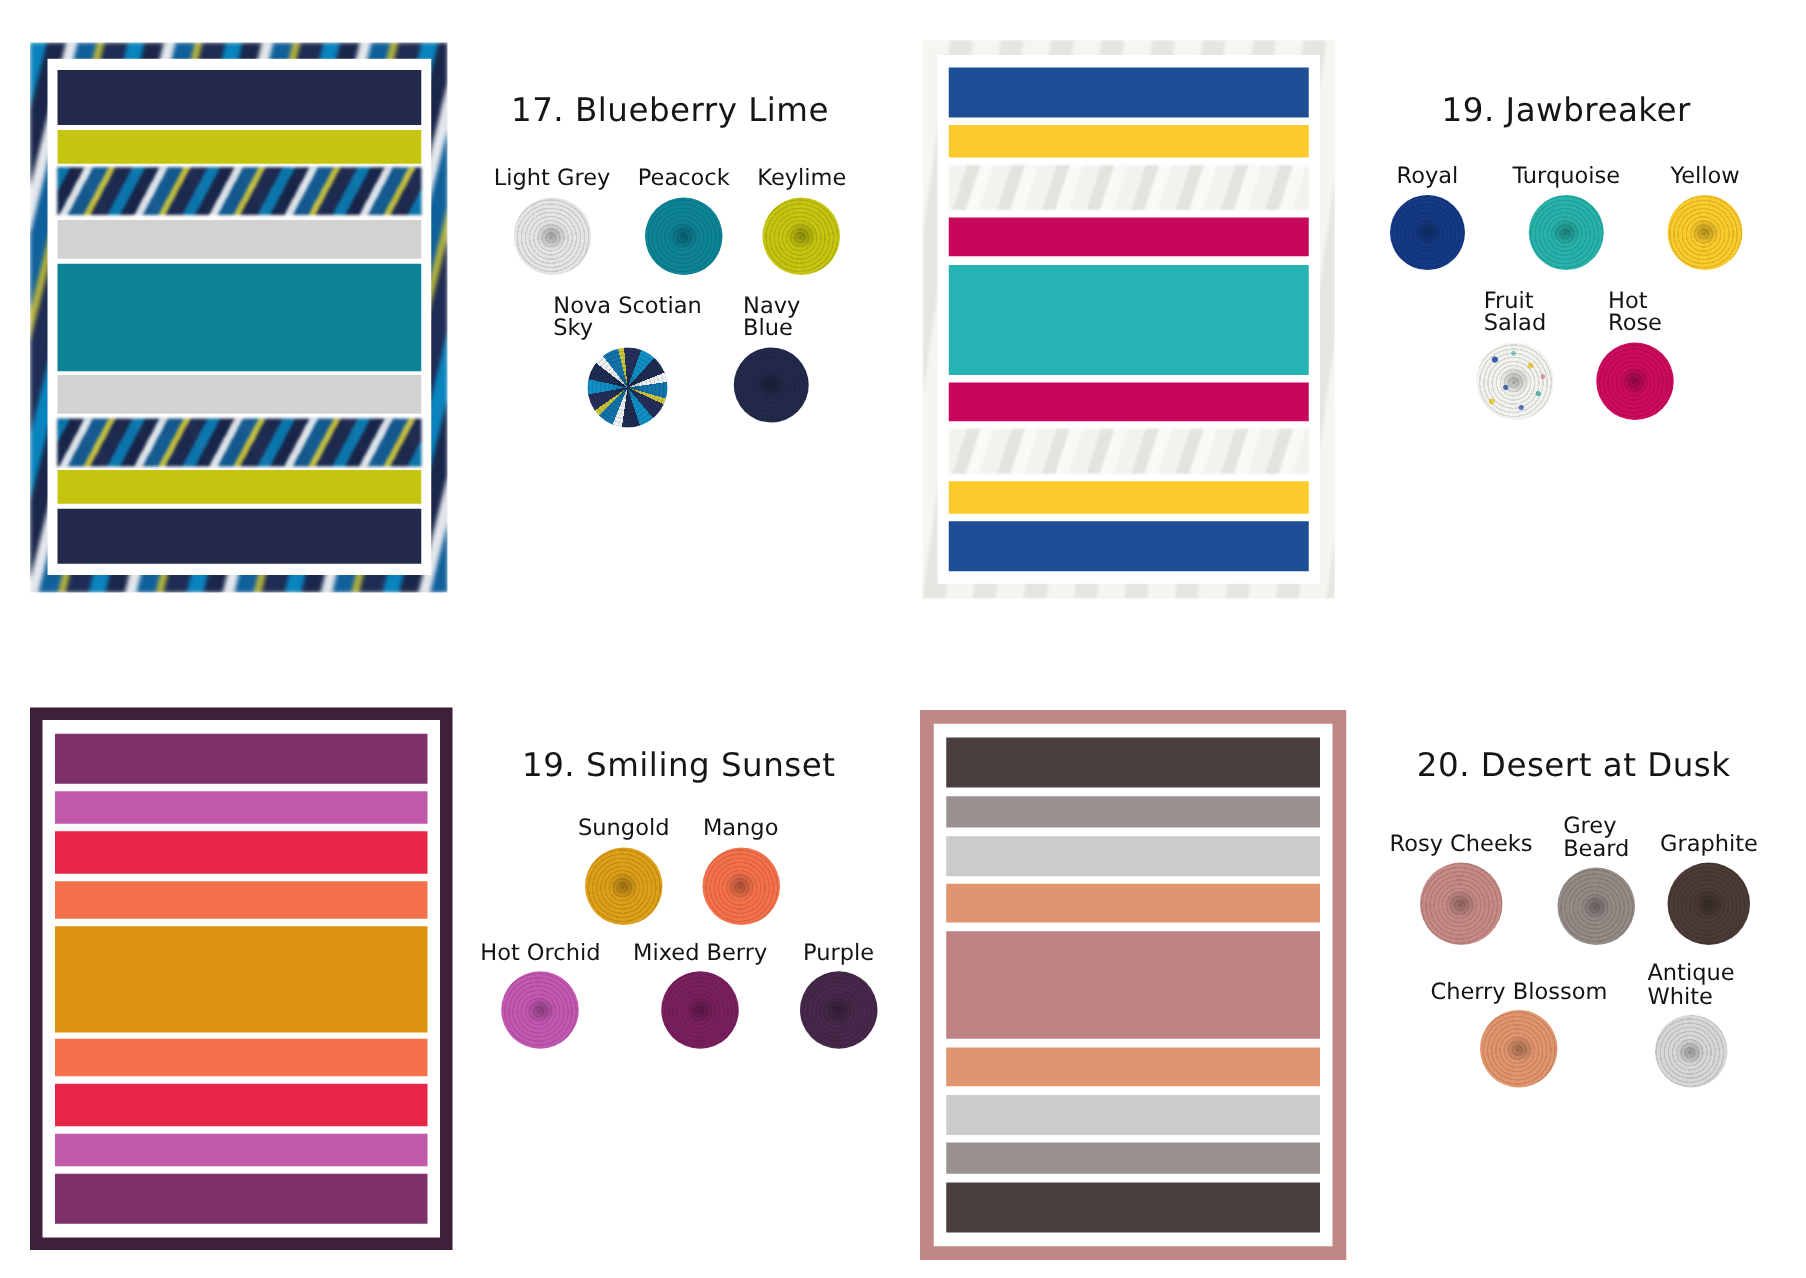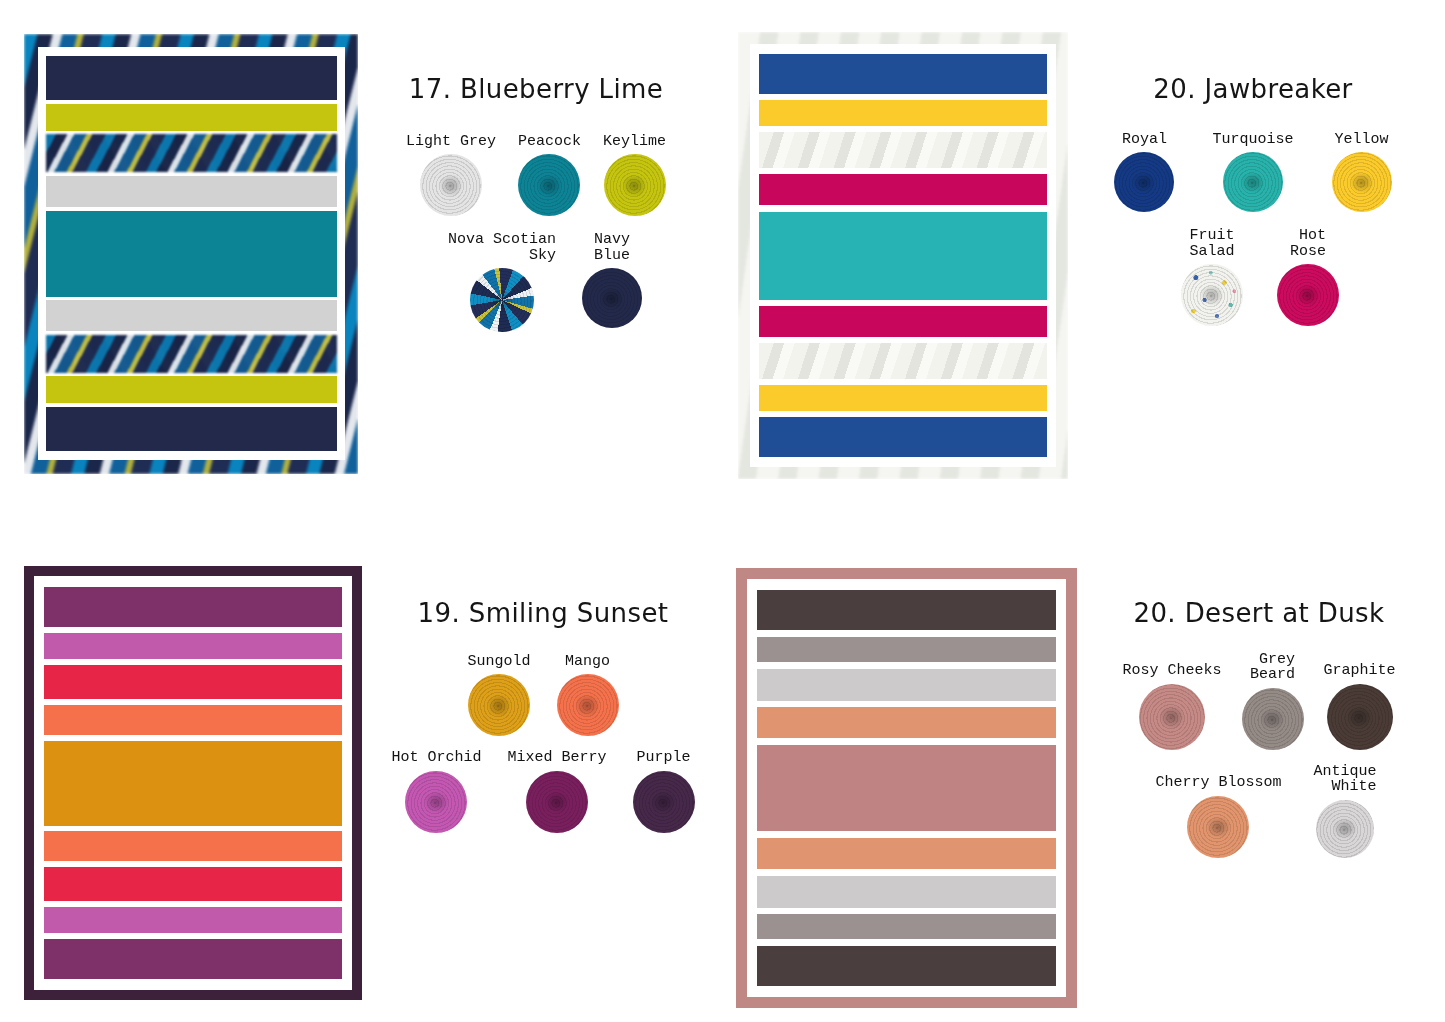--- a/index.html
+++ b/index.html
@@ -98,27 +98,26 @@
     color:#151515;
     letter-spacing:.4px;
     white-space:nowrap;
     text-align:center;
   }
   .yarn-row{display:flex;justify-content:center;}
   .yarn{
     display:flex;flex-direction:column;align-items:center;
   }
   .yarn-label{
-    font-size:15px;
+    font-size:18px;
     color:#131313;
-    text-align:right;
+    text-align:left;
     line-height:1.03;
     white-space:pre-line;
     margin-bottom:5px;
-    font-family:Liberation Mono, monospace;
   }
   .ball{
     position:relative;
     border-radius:50%;
     overflow:hidden;
   }
   .ball::after{
     content:"";
     position:absolute;inset:0;
     border-radius:50%;
@@ -226,21 +225,21 @@
         <div class="stripe" style="height:31px;background:#c8075c;"></div>
         <div class="stripe" style="height:88px;background:#27b3b3;"></div>
         <div class="stripe" style="height:31px;background:#c8075c;"></div>
         <div class="stripe photo tex-jawbreaker" style="height:36px;"></div>
         <div class="stripe" style="height:26px;background:#fbcb2b;"></div>
         <div class="stripe" style="height:40px;background:#1f4e96;"></div>
       </div>
     </div>
 
     <div class="info" style="width:370px;">
-      <div class="palette-title" style="margin-top:42px;">20. Jawbreaker</div>
+      <div class="palette-title" style="margin-top:42px;">19. Jawbreaker</div>
 
       <div class="yarn-row" style="margin-top:28px;gap:38px;">
         <div class="yarn">
           <div class="yarn-label">Royal</div>
           <div class="ball" style="width:60px;height:60px;background-color:#143a85;"></div>
         </div>
         <div class="yarn">
           <div class="yarn-label">Turquoise</div>
           <div class="ball" style="width:60px;height:60px;background-color:#27b3ab;"></div>
         </div>

